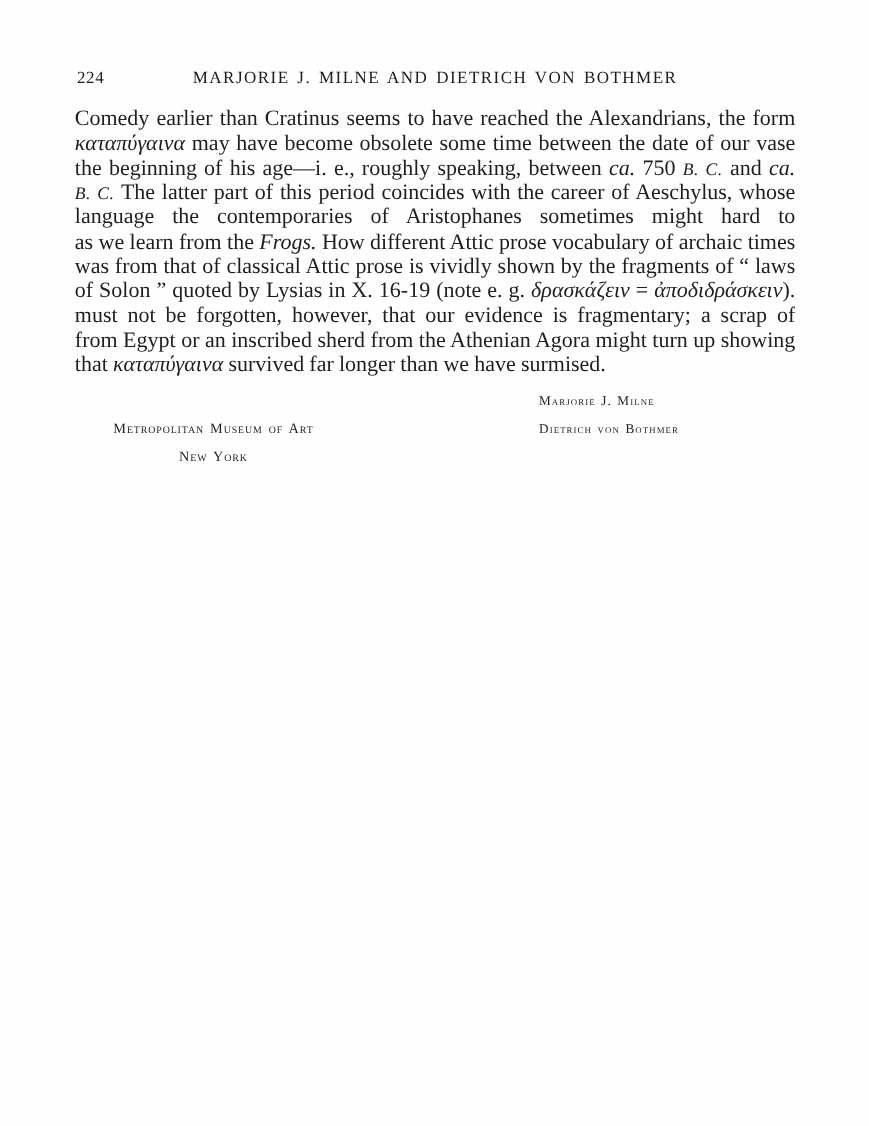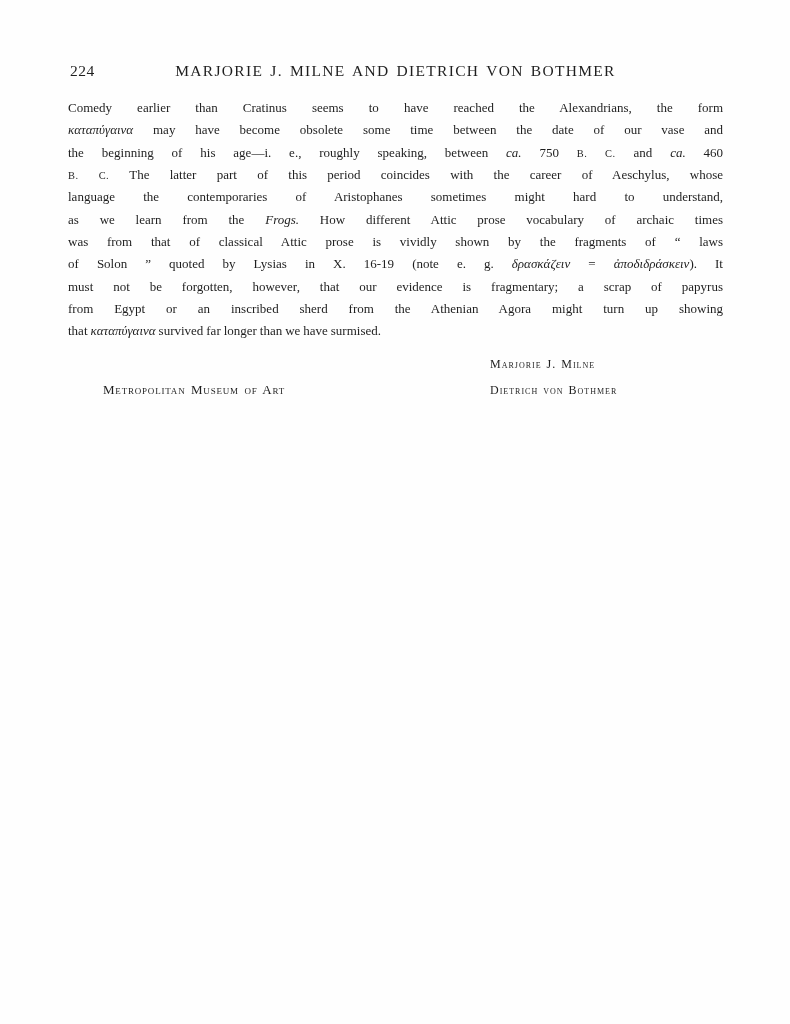--- a/index.html
+++ b/index.html
@@ -39,36 +39,36 @@
     text-align: center;
     letter-spacing: 1.3px;
     word-spacing: 2px;
   }
   
   .body-text {
     position: absolute;
     top: 97px;
     left: 68px;
     width: 655px;
-    font-size: 13px;
+    font-size: 20px;
     line-height: 22.35px;
     word-spacing: -0.3px;
   }
   .line {
     text-align: justify;
     text-align-last: justify;
     height: 22.35px;
     overflow: hidden;
     white-space: normal;
   }
   .line.last {
     text-align-last: left;
   }
   .i { font-style: italic; }
-  .sc { font-size: 0.8em; letter-spacing: 0.5px; }
+  .sc { font-size: 0.8em; letter-spacing: 0.5px; font-style: italic; }
   
   .sig-authors {
     position: absolute;
     top: 352px;
     left: 490px;
     font-size: 12px;
     line-height: 25.5px;
     font-variant: small-caps;
     letter-spacing: 1px;
     word-spacing: 1px;
@@ -110,15 +110,16 @@
       <div class="line last"><span>that </span><span class="i">καταπύγαινα</span><span> survived far longer than we have surmised.</span></div>
     </div>
 
   <div class="sig-authors">
     <div>Marjorie J. Milne</div>
     <div>Dietrich von Bothmer</div>
   </div>
 
   <div class="sig-affiliation">
     <span class="aff-line">Metropolitan Museum of Art</span>
+    <span class="aff-line">New York</span>
   </div>
 
 </div>
 
 </body></html>

